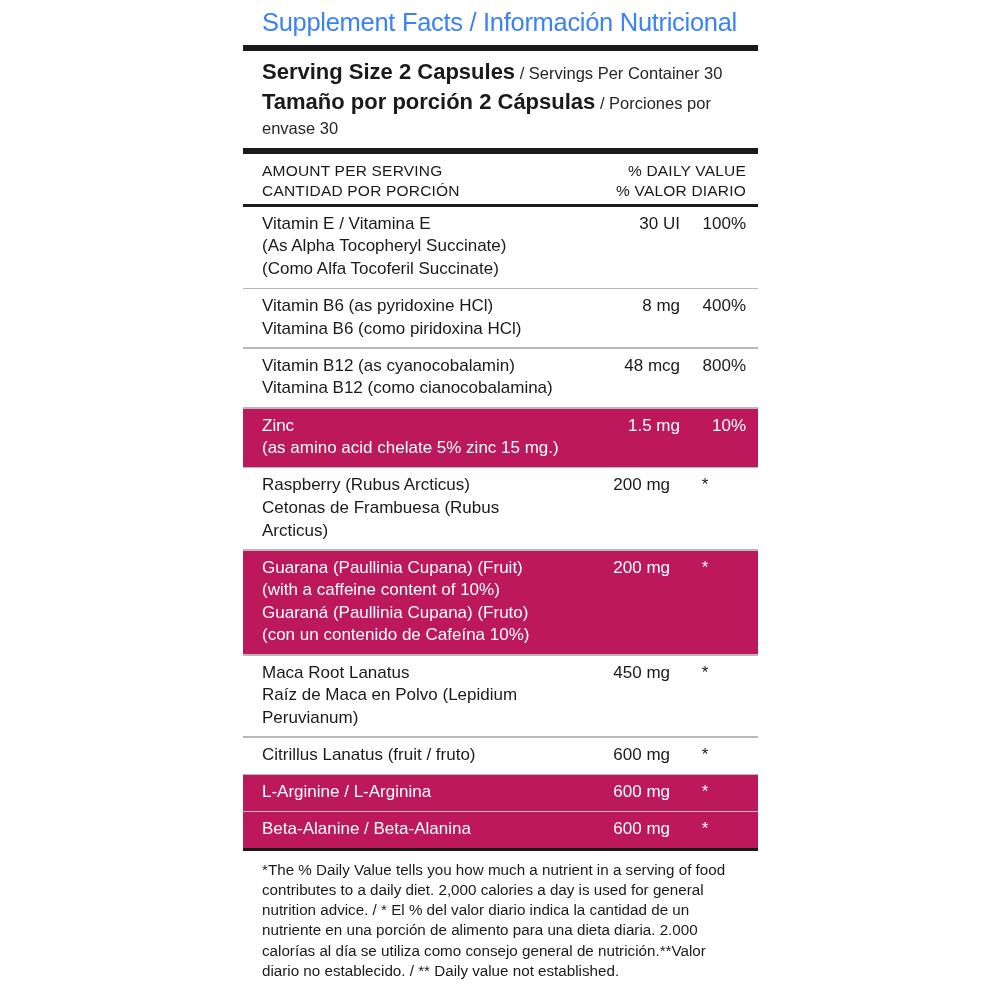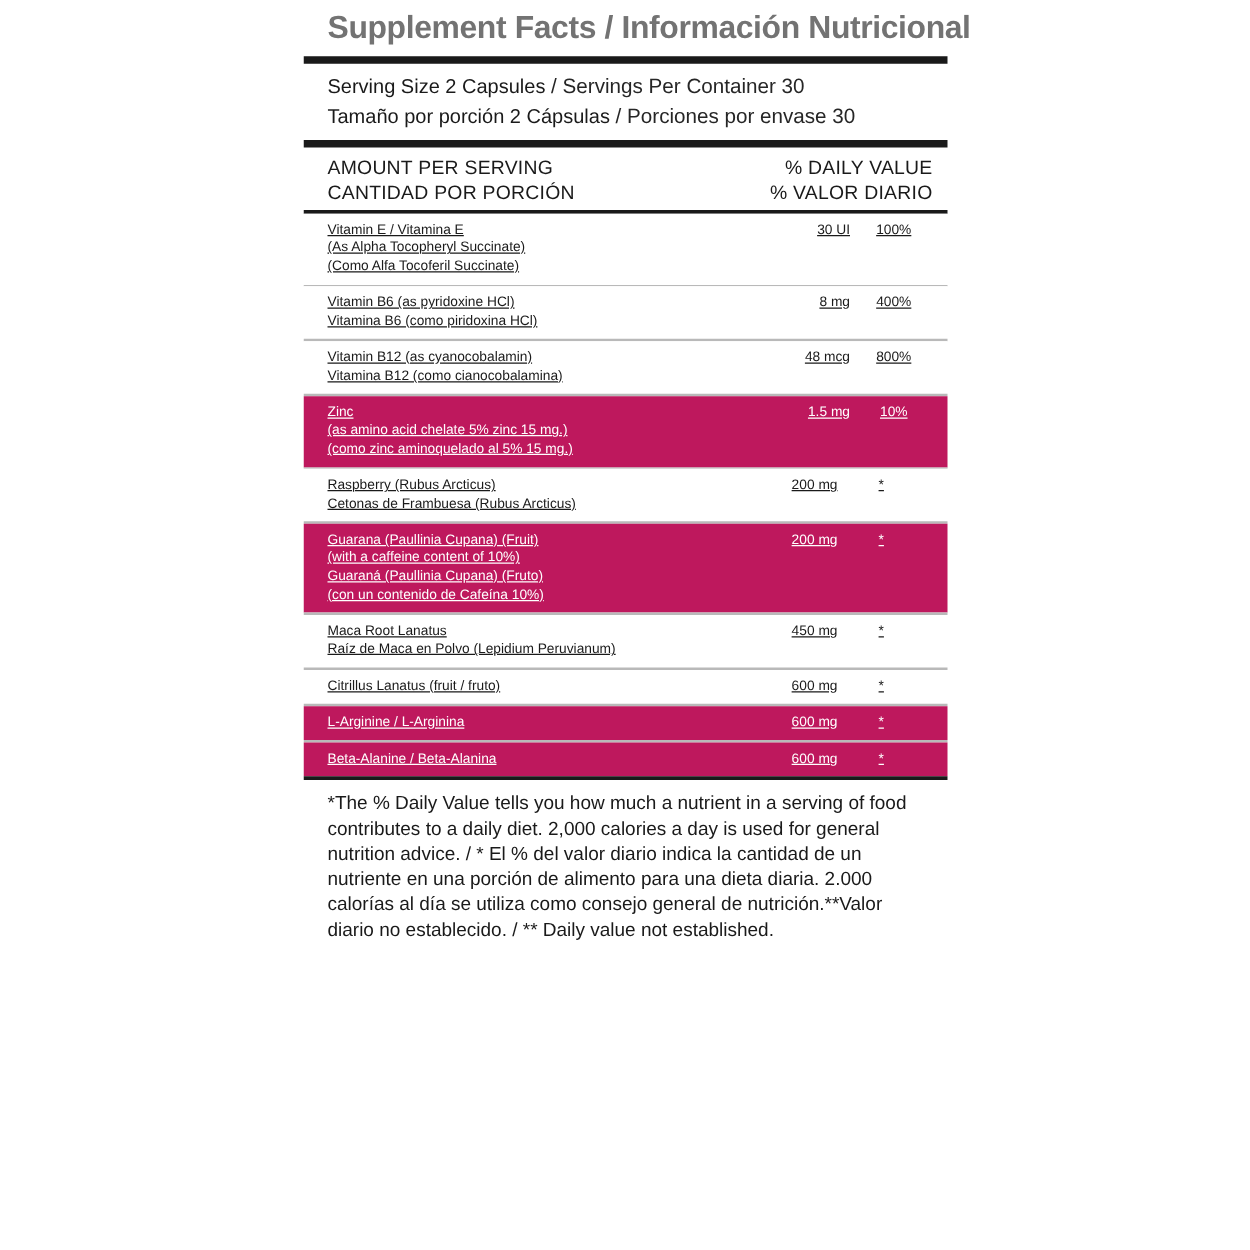--- a/index.html
+++ b/index.html
@@ -16,24 +16,24 @@
   }
   .panel {
     position: absolute;
     left: 243px;
     top: 0px;
     width: 515px;
     box-sizing: border-box;
   }
   .title {
     font-size: 25.5px;
-    font-weight: bold;
+    font-weight: normal;
     letter-spacing: -0.3px;
     padding: 8px 0 8px 19px;
-    color: #737373;
+    color: #3b82f6;
     white-space: nowrap;
   }
   .rule-heavy {
     height: 6px;
     background: #1a1a1a;
     width: 100%;
   }
   .rule-medium {
     height: 3px;
     background: #1a1a1a;
@@ -43,22 +43,22 @@
     height: 1.5px;
     background: #b9b9b9;
     width: 100%;
   }
   .serving {
     padding: 6px 0 7px 19px;
     font-size: 17.5px;
     line-height: 1.36;
   }
   .serving .b {
-    font-weight: normal;
-    font-size: 16px;
+    font-weight: bold;
+    font-size: 22px;
   }
   .serving .n {
     font-weight: normal;
     font-size: 16.5px;
     color: #262626;
     margin-top: 48px;
   }
   .amount-head {
     display: flex;
     justify-content: space-between;
@@ -72,43 +72,42 @@
     letter-spacing: 0.2px;
   }
   .amount-head .right {
     text-align: right;
     letter-spacing: 0.2px;
   }
   .row {
     display: flex;
     align-items: flex-start;
     padding: 6px 0 7px 0;
-    font-size: 11px;
+    font-size: 17px;
     line-height: 1.33;
     background: #ffffff;
-    text-decoration: underline;
   }
   .row.hl {
     background: #be185d;
     color: #ffffff;
   }
   .row .name {
     flex: 1 1 auto;
     padding-left: 19px;
     padding-right: 4px;
   }
   .row .amt {
     width: 102px;
     text-align: right;
     flex: 0 0 auto;
     padding-right: 4px;
   }
   .row .dv {
     width: 62px;
-    text-align: center;
+    text-align: right;
     flex: 0 0 auto;
     padding-right: 12px;
   }
   .row .dv.star {
     text-align: center;
     padding-right: 22px;
   }
   .sub {
     display: block;
   }
@@ -178,21 +177,20 @@
           <span class="sub">Vitamina B12 (como cianocobalamina)</span>
         </div>
         <div class="amt">48 mcg</div>
         <div class="dv">800%</div>
       </div>
       <div class="rule-thin"></div>
       <div class="row hl">
         <div class="name">
           <span class="sub">Zinc</span>
           <span class="sub">(as amino acid chelate 5% zinc 15 mg.)</span>
-          <span class="sub">(como zinc aminoquelado al 5% 15 mg.)</span>
         </div>
         <div class="amt">1.5 mg</div>
         <div class="dv">10%</div>
       </div>
       <div class="rule-thin"></div>
       <div class="row">
         <div class="name">
           <span class="sub">Raspberry (Rubus Arcticus)</span>
           <span class="sub">Cetonas de Frambuesa (Rubus Arcticus)</span>
         </div>

